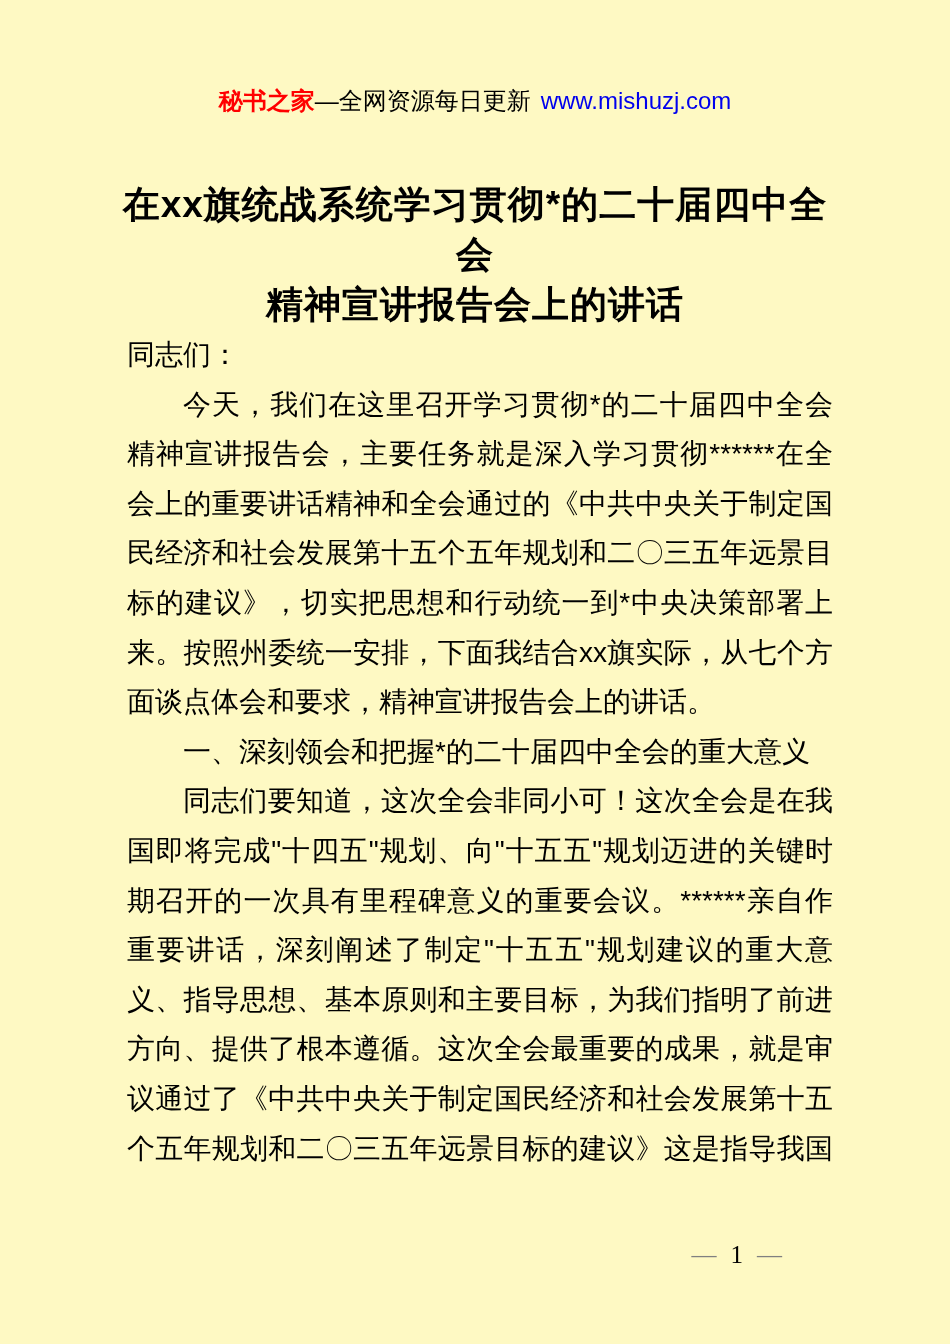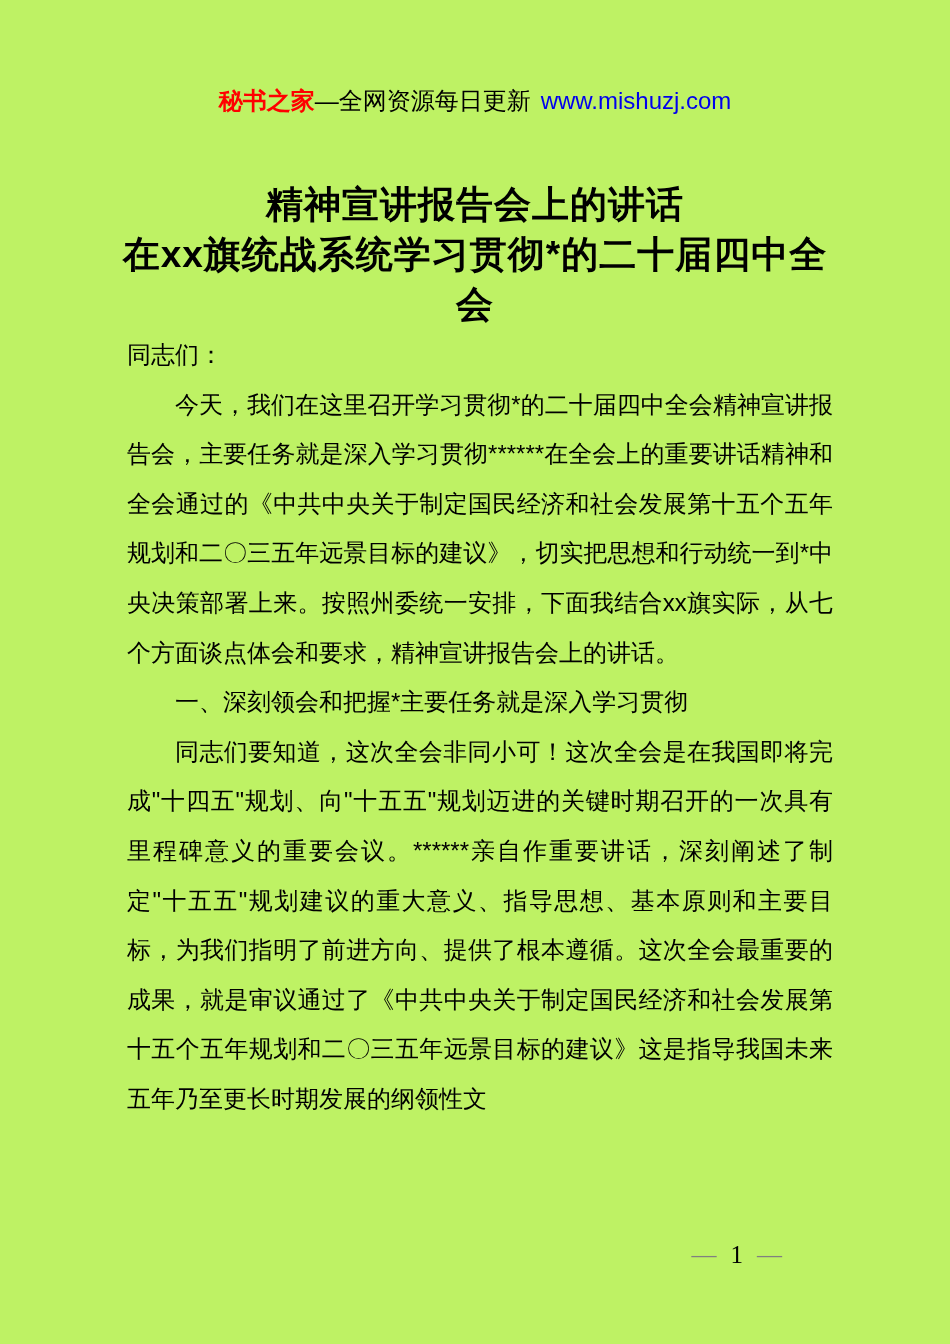--- a/index.html
+++ b/index.html
@@ -4,21 +4,21 @@
 <style>
   html, body {
     margin: 0;
     padding: 0;
     background: #ffffff;
   }
   .page {
     position: relative;
     width: 950px;
     height: 1344px;
-    background: #bef264;
+    background: #fef9c3;
     overflow: hidden;
     font-family: "Liberation Sans", sans-serif;
     color: #000000;
   }
   
   .doc-header {
     position: absolute;
     top: 86px;
     left: 0;
     width: 100%;
@@ -50,21 +50,21 @@
     letter-spacing: 1px;
   }
   
   .doc-body {
     position: absolute;
     top: 330px;
     left: 127px;
     width: 706px;
     height: 852px;
     overflow: hidden;
-    font-size: 24px;
+    font-size: 28px;
     line-height: 49.6px;
     text-align: justify;
   }
   .doc-body p {
     margin: 0;
     padding: 0;
   }
   .doc-body p.indent {
     text-indent: 2em;
   }
@@ -94,29 +94,29 @@
 </head>
 <body>
 
 <div class="page">
 
   <div class="doc-header">
     <span class="site-name" style="color: rgb(255, 0, 0);">秘书之家</span><span class="site-tagline" style="color: rgb(0, 0, 0);">—全网资源每日更新</span><span class="site-url" style="color: rgb(0, 0, 238);">www.mishuzj.com</span>
   </div>
 
   <div class="doc-title">
+    <div>在xx旗统战系统学习贯彻*的二十届四中全会</div>
     <div>精神宣讲报告会上的讲话</div>
-    <div>在xx旗统战系统学习贯彻*的二十届四中全会</div>
   </div>
 
   <div class="doc-body">
 
   <p><span>同志们：</span></p>
       <p class="indent"><span>今天，我们在这里召开学习贯彻*的二十届四中全会精神宣讲报告会，主要任务就是深入学习贯彻******在全会上的重要讲话精神和全会通过的《中共中央关于制定国民经济和社会发展</span><b>第十</b><span>五个五年规划和二〇三五年远景目标的建议》，切实把思想和行动统一到*中央决策部署上来。按照州委统一安排，下面我结合xx旗实际，从七个方面谈点体会和要求，精神宣讲报告会上的讲话。</span></p>
-      <p class="indent"><span>一、深刻领会和把握*主要任务就是深入学习贯彻</span></p>
+      <p class="indent"><span>一、深刻领会和把握*的二十届四中全会的重大意义</span></p>
       <p class="indent"><span>同志们要知道，这次全会非同小可！这次全会是在我国即将完成"十四五"规划、向"十五五"规划迈进的关键时期召开的一次具有里程碑意义的重要会议。******亲自作重要讲话，深刻阐述了制定"十五五"规划建议的重大意义、指导思想、基本原则和主要目标，为我们指明了前进方向、提供了根本遵循。这次全会最重要的成果，就是审议通过了《中共中央关于制定国民经济和社会发展</span><b>第十</b><span>五个五年规划和二〇三五年远景目标的建议》这是指导我国未来五年乃至更长时期发展的纲领性文</span></p>
     </div>
 
   <div class="doc-footer">
     <span class="dash" style="color: rgb(128, 128, 128);">—</span><span class="num">1</span><span class="dash" style="color: rgb(128, 128, 128);">—</span>
   </div>
 
 </div>
 
 </body></html>

